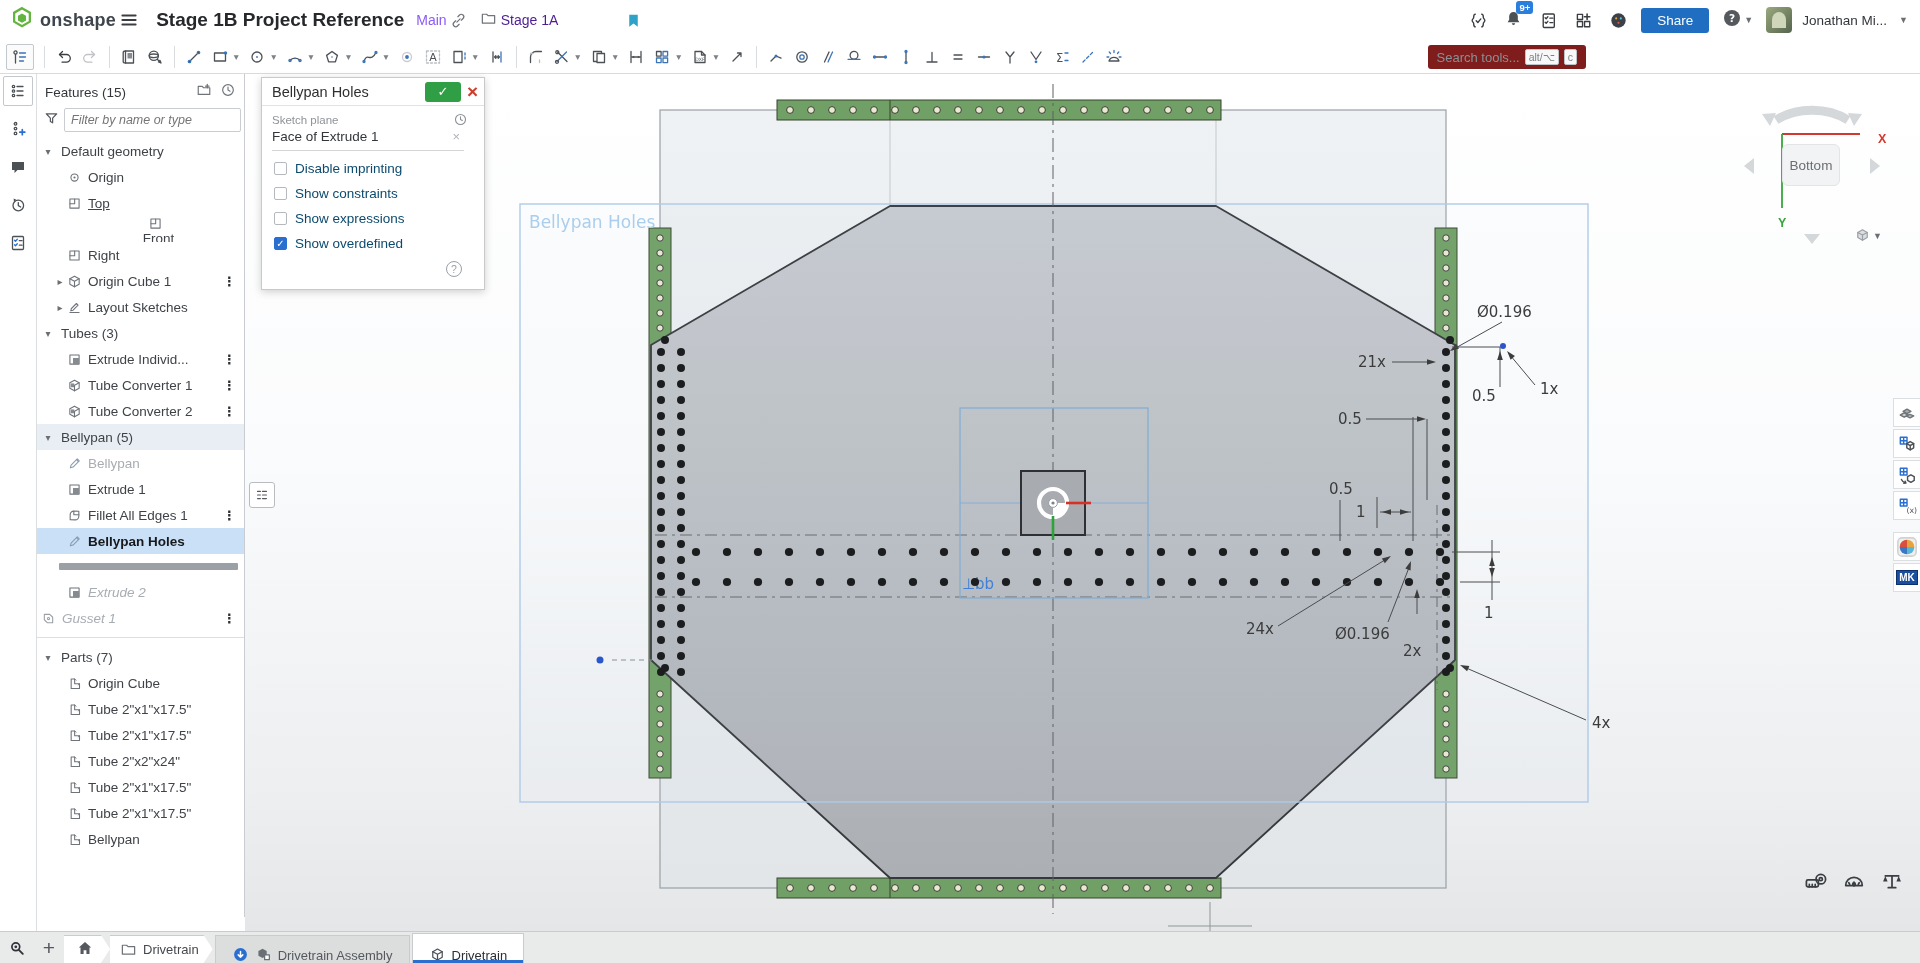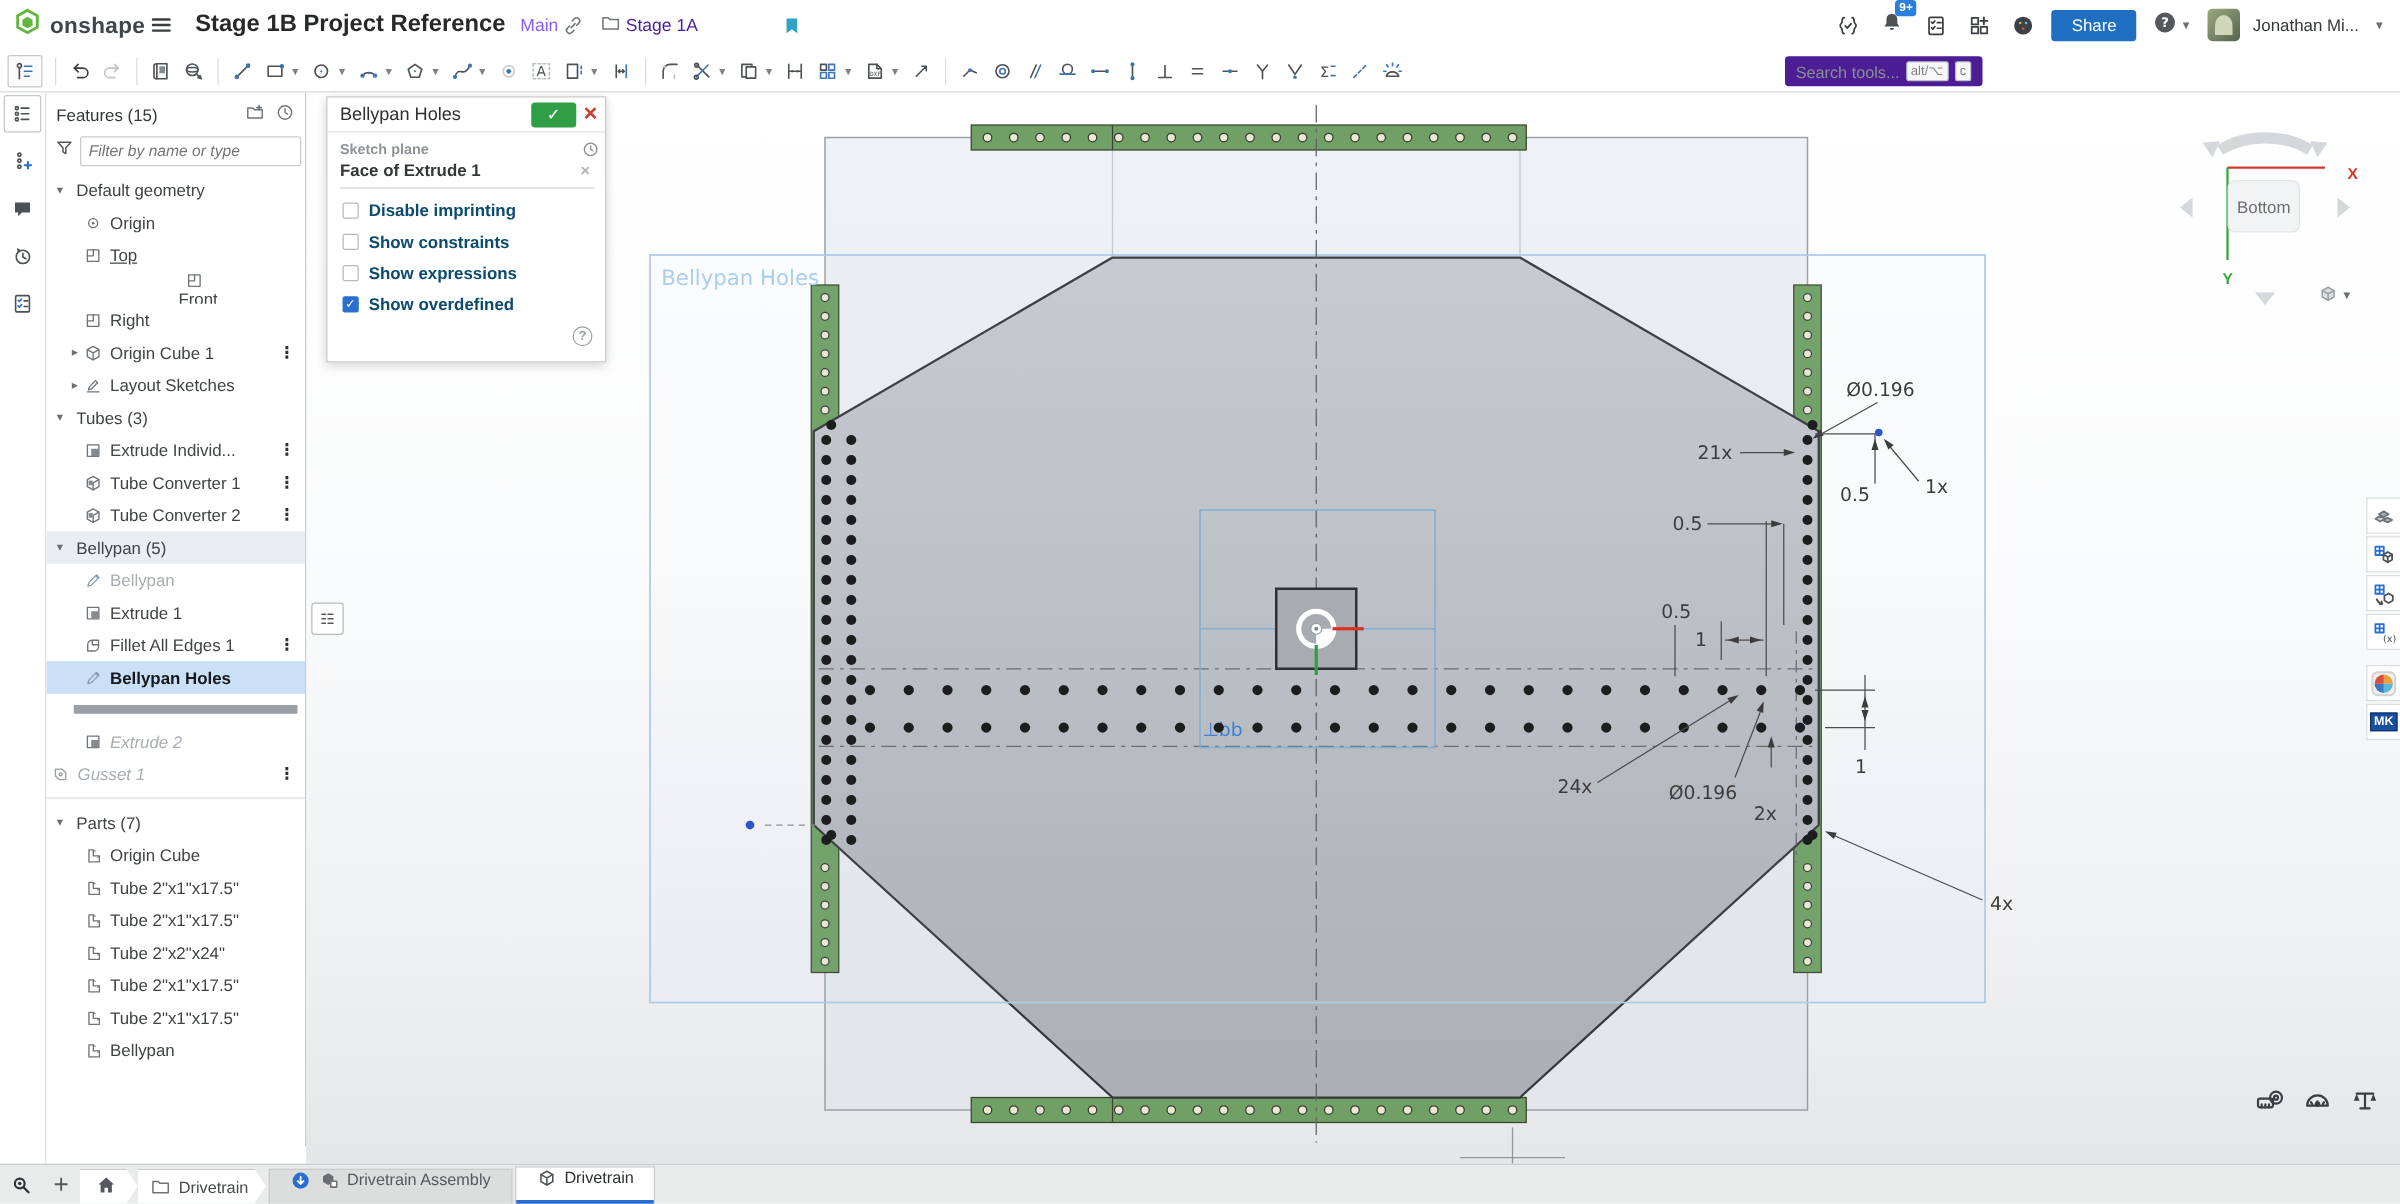--- a/index.html
+++ b/index.html
@@ -28,21 +28,21 @@
     border-radius:50% 50% 0 0;background:#cfd6ba;}
   #user-name{font-size:13.5px;color:#33373b;}
   
   #toolbar{position:absolute;left:0;top:40px;width:1920px;height:34px;background:#fff;
     border-bottom:1px solid #d9dcdf;display:flex;align-items:center;z-index:29;padding-left:6px;}
   .tb-btn{display:flex;align-items:center;padding:3px 4px;border-radius:2px;cursor:pointer;}
   .tb-btn.boxed{border:1px solid #c3c8cc;background:#fbfbfc;margin-right:4px;}
   .tb-sep{width:1px;height:22px;background:#dadde0;margin:0 6px;}
   .tb-caret{font-size:8.5px;color:#7d8288;margin-left:3px;}
   #search-pill{position:absolute;right:334px;top:5px;display:flex;align-items:center;gap:5px;
-    background:#4c1d95;border-radius:3px;padding:4px 9px;cursor:text;}
+    background:#7f1d1d;border-radius:3px;padding:4px 9px;cursor:text;}
   #search-pill span.ph{font-size:13px;color:#8a8f94;}
   .keycap{border:1px solid #bfc3c7;border-radius:2px;background:#f8f8f8;font-size:10.5px;
     color:#7d8288;padding:0 3px;line-height:14px;}
   
   #left-strip{position:absolute;left:0;top:74px;width:37px;bottom:32px;background:#fff;
     border-right:1px solid #dcdfe2;z-index:25;display:flex;flex-direction:column;align-items:center;padding-top:2px;}
   .strip-btn{width:30px;height:30px;display:flex;align-items:center;justify-content:center;
     margin-bottom:8px;cursor:pointer;border-radius:2px;}
   .strip-btn.active{border:1px solid #c3c8cc;}
   
@@ -71,21 +71,21 @@
     background:linear-gradient(180deg,#ffffff 0%,#fafbfc 45%,#eceef0 85%,#e4e6e8 100%);z-index:1;}
   #scene{position:absolute;left:0;top:0;}
   
   #dialog{position:absolute;left:261px;top:77px;width:224px;background:#fff;z-index:40;
     border:1px solid #c9c9c9;box-shadow:0 2px 8px rgba(0,0,0,.18);}
   #dialog-titlebar{display:flex;align-items:center;height:28px;padding:0 6px 0 10px;border-bottom:1px solid #e2e2e2;cursor:move;}
   #dialog-title{font-size:14.5px;color:#2f2f2f;flex:1;}
   #dlg-ok{width:36px;height:20px;background:#2f9e44;border:none;border-radius:3px;color:#fff;
     font-size:13px;line-height:18px;cursor:pointer;margin-right:6px;}
   #dlg-close{font-size:19px;color:#cf3d2e;cursor:pointer;line-height:18px;font-weight:bold;}
-  #dlg-body{padding:8px 8px 10px 10px;font-weight:bold;}
+  #dlg-body{padding:8px 20px 10px 10px;}
   #plane-row{border-bottom:1px solid #d4d4d4;padding-bottom:6px;margin-bottom:10px;position:relative;}
   #plane-label{font-size:11.5px;color:#8f9398;}
   #plane-value-row{display:flex;align-items:center;margin-top:3px;}
   #plane-value{font-size:13.5px;color:#33373b;flex:1;}
   #plane-clear{color:#b0b4b8;font-size:13px;cursor:pointer;margin-right:4px;}
   #plane-clock{position:absolute;right:-4px;top:-2px;cursor:pointer;}
   .cb-row{display:flex;align-items:center;gap:8px;margin:10px 2px;cursor:pointer;}
   .cb{width:13px;height:13px;border:1px solid #b5b9bd;border-radius:2px;background:#fff;flex:none;
     display:flex;align-items:center;justify-content:center;font-size:10px;color:#fff;}
   .cb.on{background:#2a6fd0;border-color:#2a6fd0;}
@@ -116,21 +116,21 @@
   #measure-icons .m-btn{cursor:pointer;}
   
   #tabbar{position:absolute;left:0;bottom:0;width:1920px;height:32px;background:#e9eaea;
     border-top:1px solid #c9cccf;display:flex;align-items:flex-end;z-index:30;}
   #tab-search{width:34px;height:31px;display:flex;align-items:center;justify-content:center;cursor:pointer;}
   #tab-plus{width:30px;height:31px;display:flex;align-items:center;justify-content:center;
     font-size:21px;color:#55595e;cursor:pointer;}
   .crumb{height:28px;background:#fff;display:flex;align-items:center;padding:0 14px 0 10px;
     clip-path:polygon(0 0,calc(100% - 9px) 0,100% 50%,calc(100% - 9px) 100%,0 100%);
     border-top:1px solid #c9cccf;cursor:pointer;gap:6px;font-size:13px;color:#45494e;}
-  .dtab{height:28px;display:flex;align-items:flex-start;gap:6px;padding:0 16px;font-size:13px;
+  .dtab{height:28px;display:flex;align-items:flex-end;gap:6px;padding:0 16px;font-size:13px;
     color:#55595e;border:1px solid #c9cccf;border-bottom:none;cursor:pointer;position:relative;margin-left:2px;}
   .dtab.assembly{background:#dcdddd;}
   .dtab.active{background:#fff;height:30px;color:#2c2f33;}
   .dtab.active::after{content:"";position:absolute;left:0;right:0;bottom:0;height:3px;background:#2a6fd0;}
 </style>
 </head>
 <body>
 
 <div id="header">
   <div class="logo">

